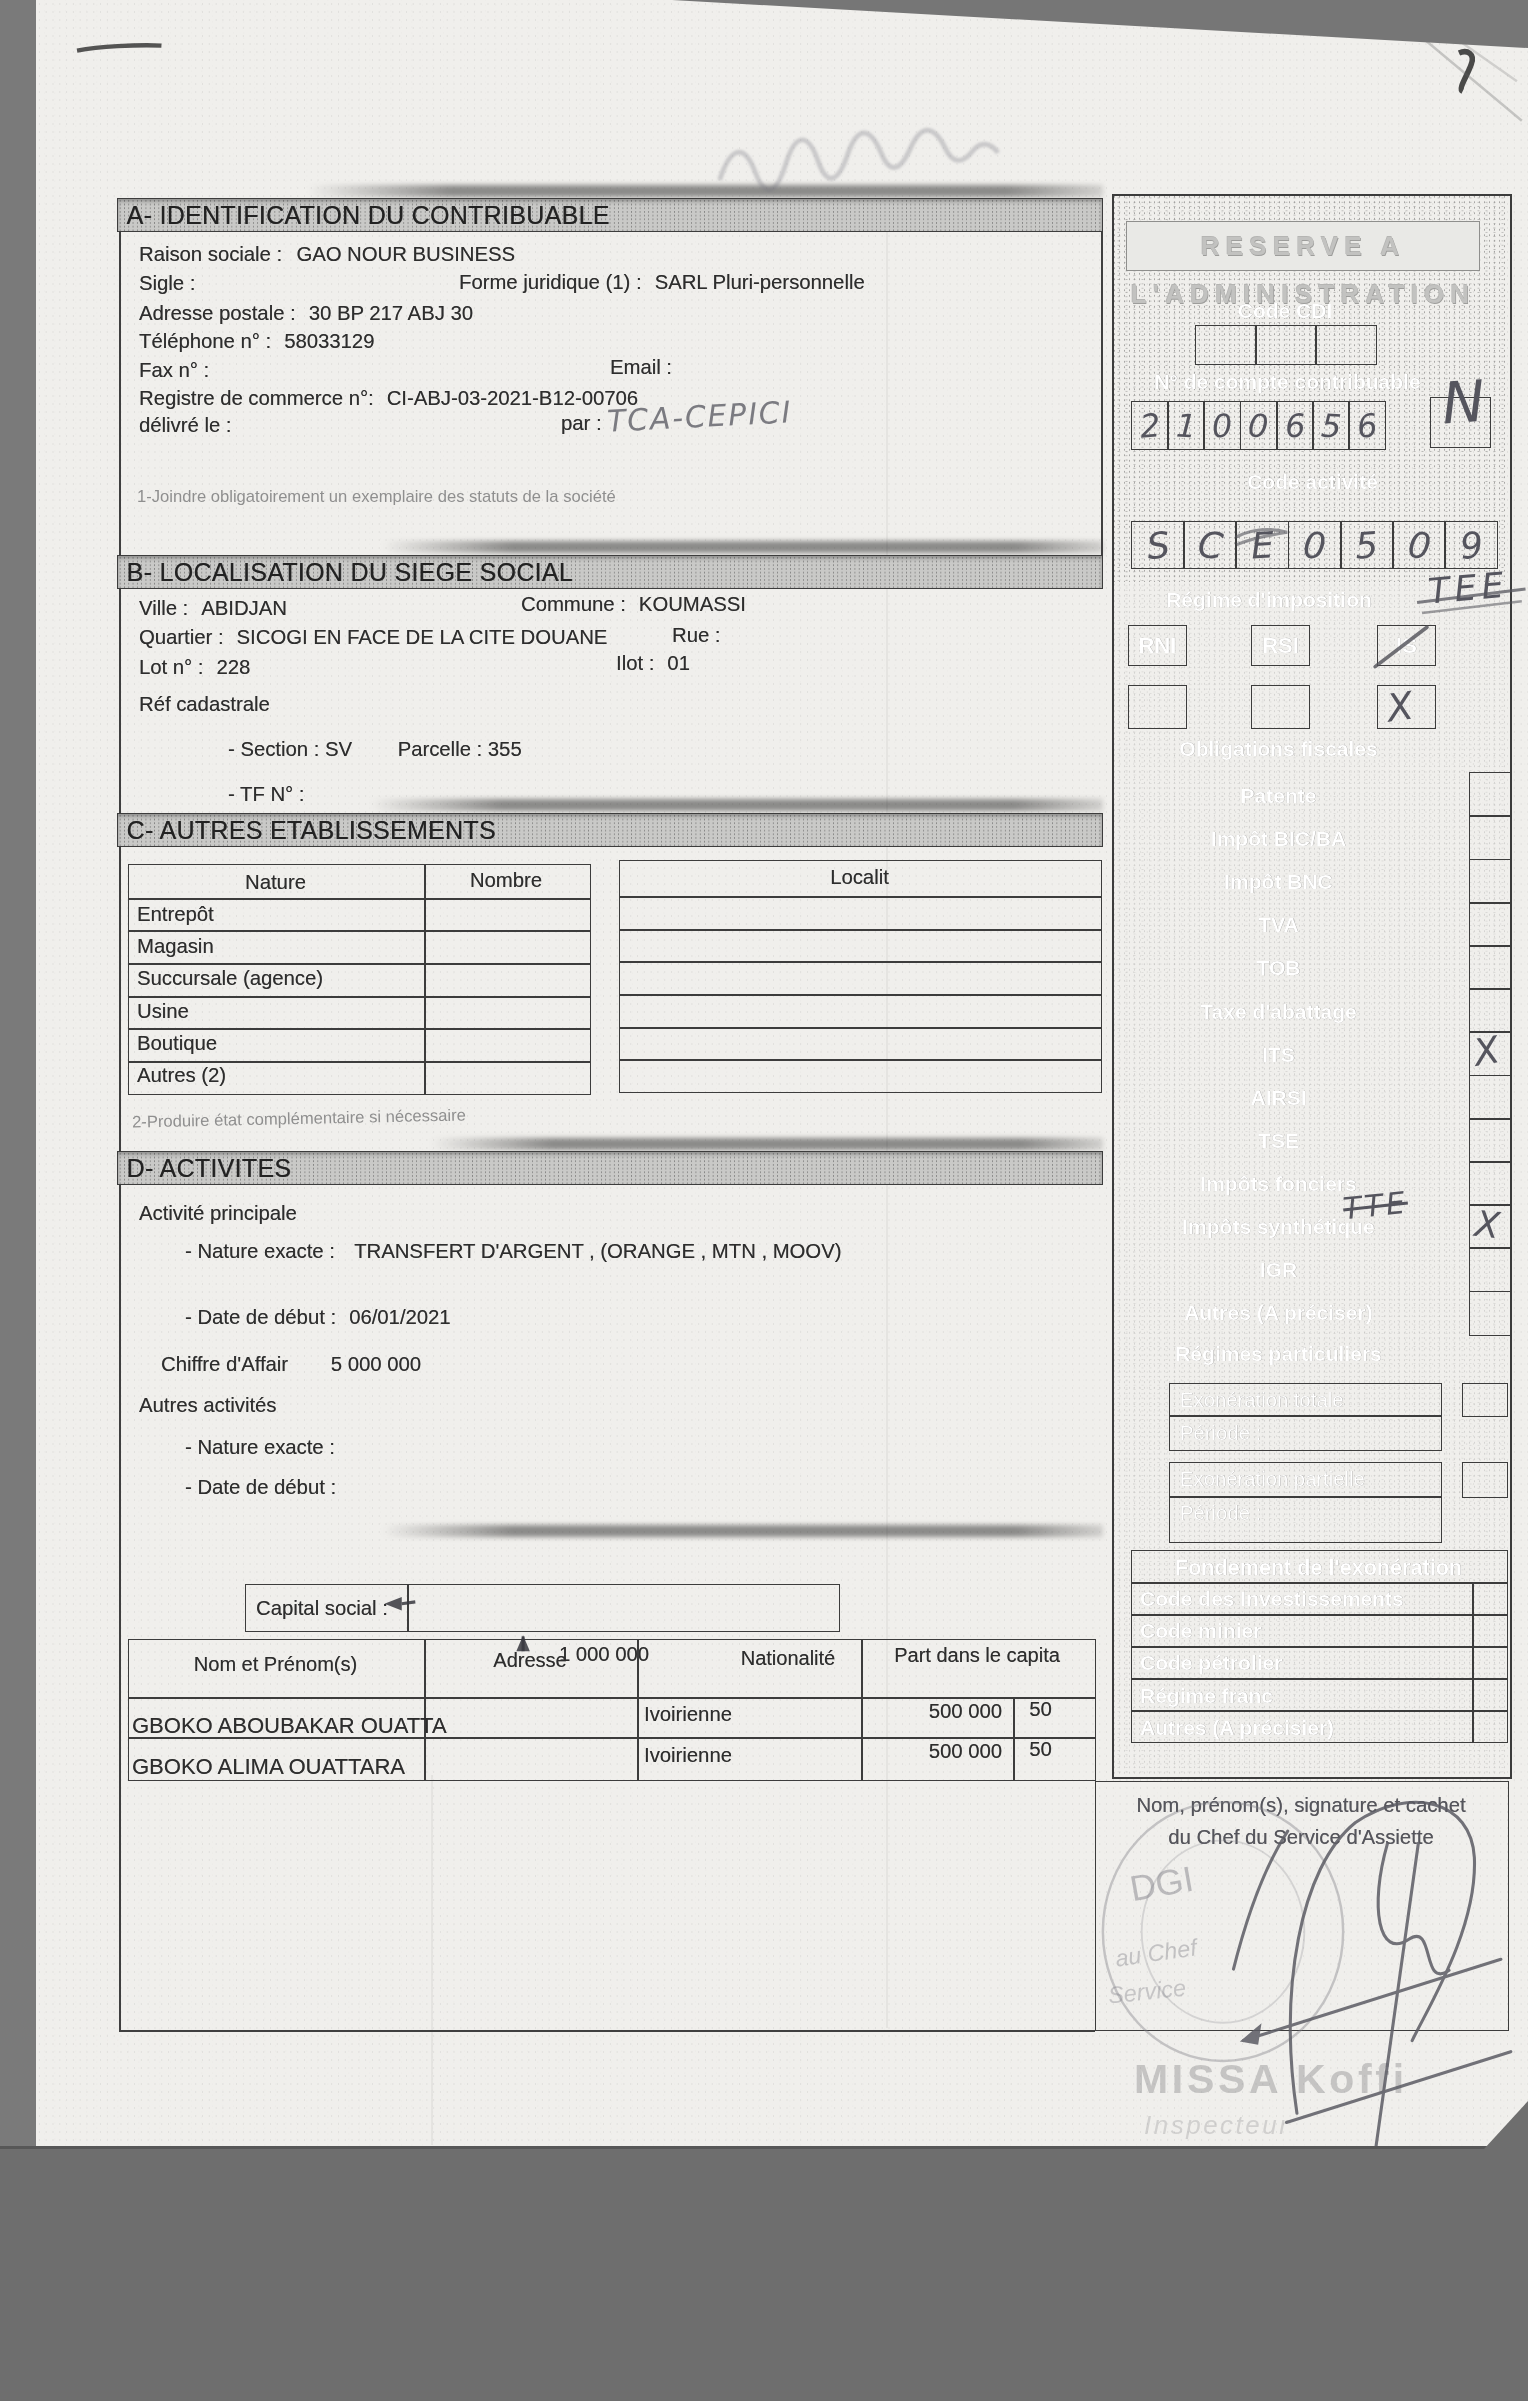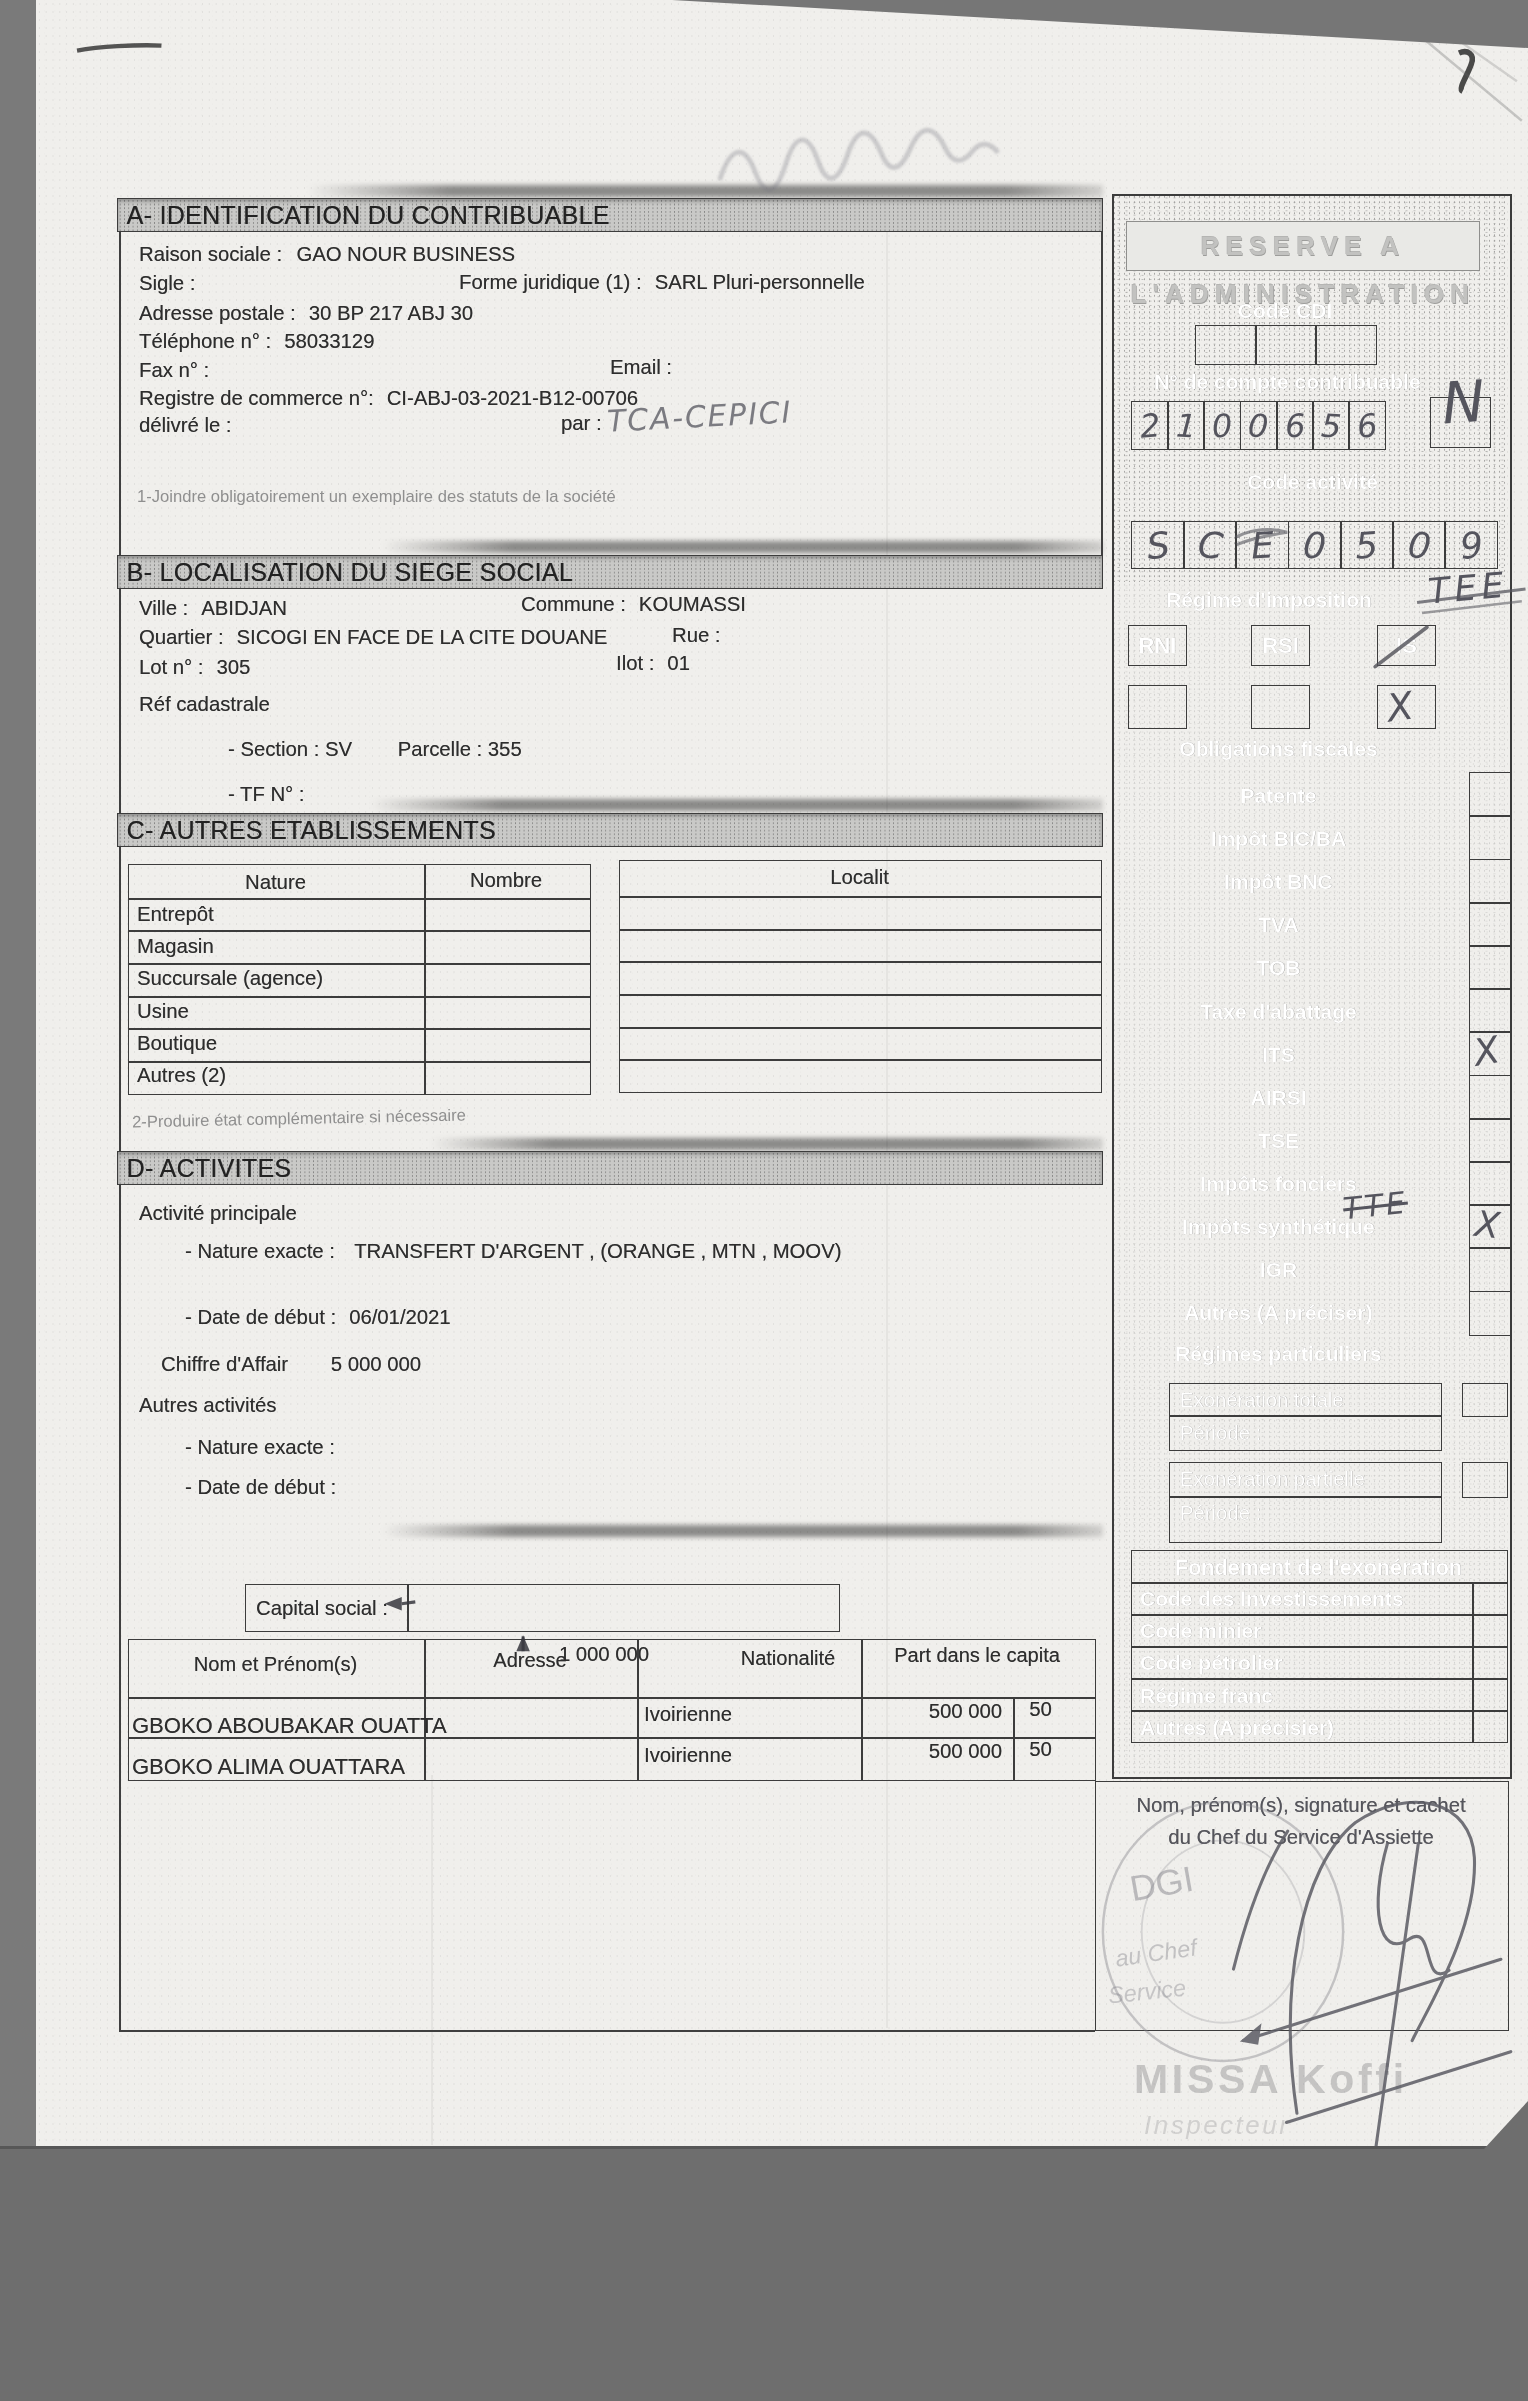--- a/index.html
+++ b/index.html
@@ -115,21 +115,21 @@
     <span>Commune :</span>
     <span style="margin-left:7.4px;">KOUMASSI</span>
   </div>
   <div class="t" style="left:139px;top:626px;">
     <span>Quartier :</span>
     <span style="margin-left:7.4px;">SICOGI EN FACE DE LA CITE DOUANE</span>
   </div>
   <div class="t" style="left:672px;top:624px;">Rue :</div>
   <div class="t" style="left:139px;top:656px;">
     <span>Lot n° :</span>
-    <span style="margin-left:7.4px;">305</span>
+    <span style="margin-left:7.4px;">228</span>
   </div>
   <div class="t" style="left:616px;top:652px;">
     <span>Ilot :</span>
     <span style="margin-left:7.4px;">01</span>
   </div>
   <div class="t" style="left:139px;top:693px;">Réf cadastrale</div>
   <div class="t" style="left:228px;top:738px;">
     <span>-   Section : SV</span>
     <span style="margin-left:40px;">Parcelle : 355</span>
   </div>

